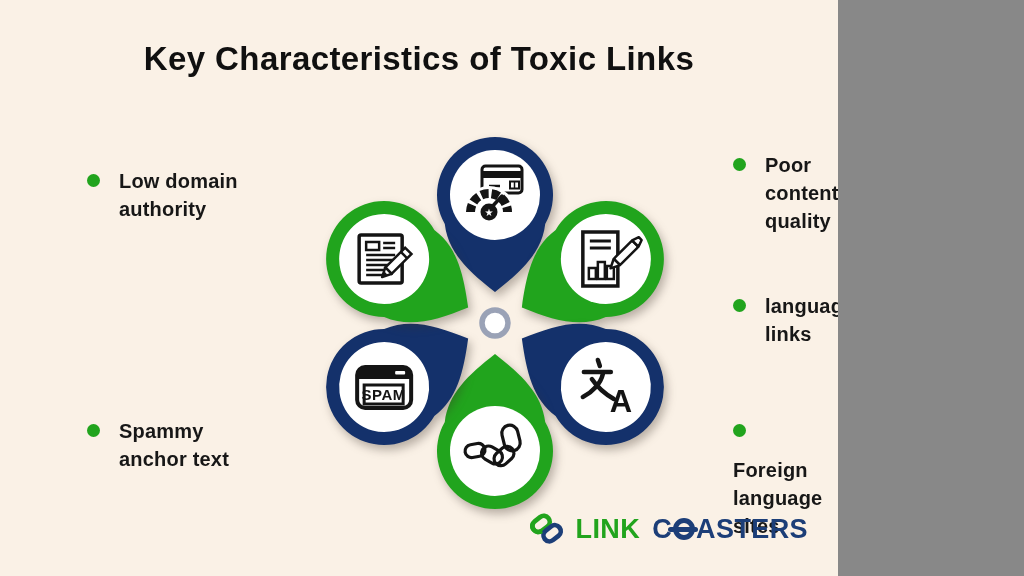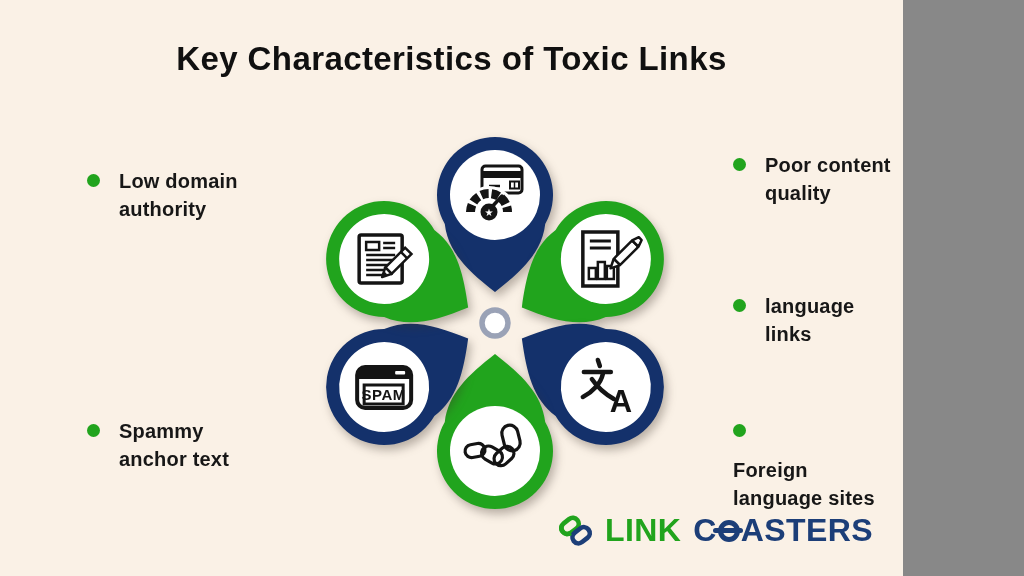--- a/index.html
+++ b/index.html
@@ -1,17 +1,17 @@
 <!DOCTYPE html>
 <html style="--background: #faf1e6; --text: #101010; --navy: #14316b; --green: #21a41d; --logo_navy: #1c3e78; --ink: #141414; --center_ring: #9aa2b6;"><head>
 <meta charset="utf-8">
 <style>
   html,body{margin:0;padding:0;background:#888;}
   .canvas{
-    position:relative;width:903px;height:576px;overflow:hidden;
+    position:relative;width:838px;height:576px;overflow:hidden;
     background:var(--background,#faf1e6);
     font-family:"Liberation Sans",sans-serif;
   }
   .title{
     position:absolute;top:40px;left:0;right:0;margin:0;
     text-align:center;font-size:33px;font-weight:bold;letter-spacing:.4px;
     color:var(--text,#101010);
   }
   .bullet-item{position:absolute;display:flex;gap:19px;}
   .bullet-dot{width:13px;height:13px;border-radius:50%;background:var(--green,#21a41d);margin-top:7px;flex:none;}
@@ -24,21 +24,21 @@
   .pos-r2{left:733px;top:292px;}
   .pos-r3{left:733px;top:417px;flex-direction:column;}
   .flower{position:absolute;left:313px;top:121px;}
   .petal{filter:drop-shadow(3px 5px 5px rgba(60,50,40,.35));}
   .petal-navy .petal-shape{fill:var(--navy,#14316b);}
   .petal-green .petal-shape{fill:var(--green,#21a41d);}
   .petal-inner{fill:#fff;}
   .flower text{font-family:"Liberation Sans",sans-serif;}
   .star-text{font-family:"DejaVu Sans",sans-serif;}
   .logo{position:absolute;right:30px;top:512px;display:flex;align-items:center;gap:12px;}
-  .logo-word{font-size:32px;font-weight:bold;letter-spacing:.4px;}
+  .logo-word{font-size:27px;font-weight:bold;letter-spacing:.4px;}
   .logo-word1{color:var(--green,#21a41d);}
   .logo-word2{color:var(--logo_navy,#1c3e78);display:inline-flex;align-items:center;}
   .logo-o{display:inline-block;position:relative;width:12px;height:12px;
     border:5px solid var(--logo_navy,#1c3e78);border-radius:50%;margin:0 1px;vertical-align:-2px;}
   .logo-o-bar{position:absolute;left:-10px;right:-8px;top:50%;height:5px;margin-top:-2.5px;
     background:var(--logo_navy,#1c3e78);border-radius:3px;}
 </style>
 </head>
 <body>
 

